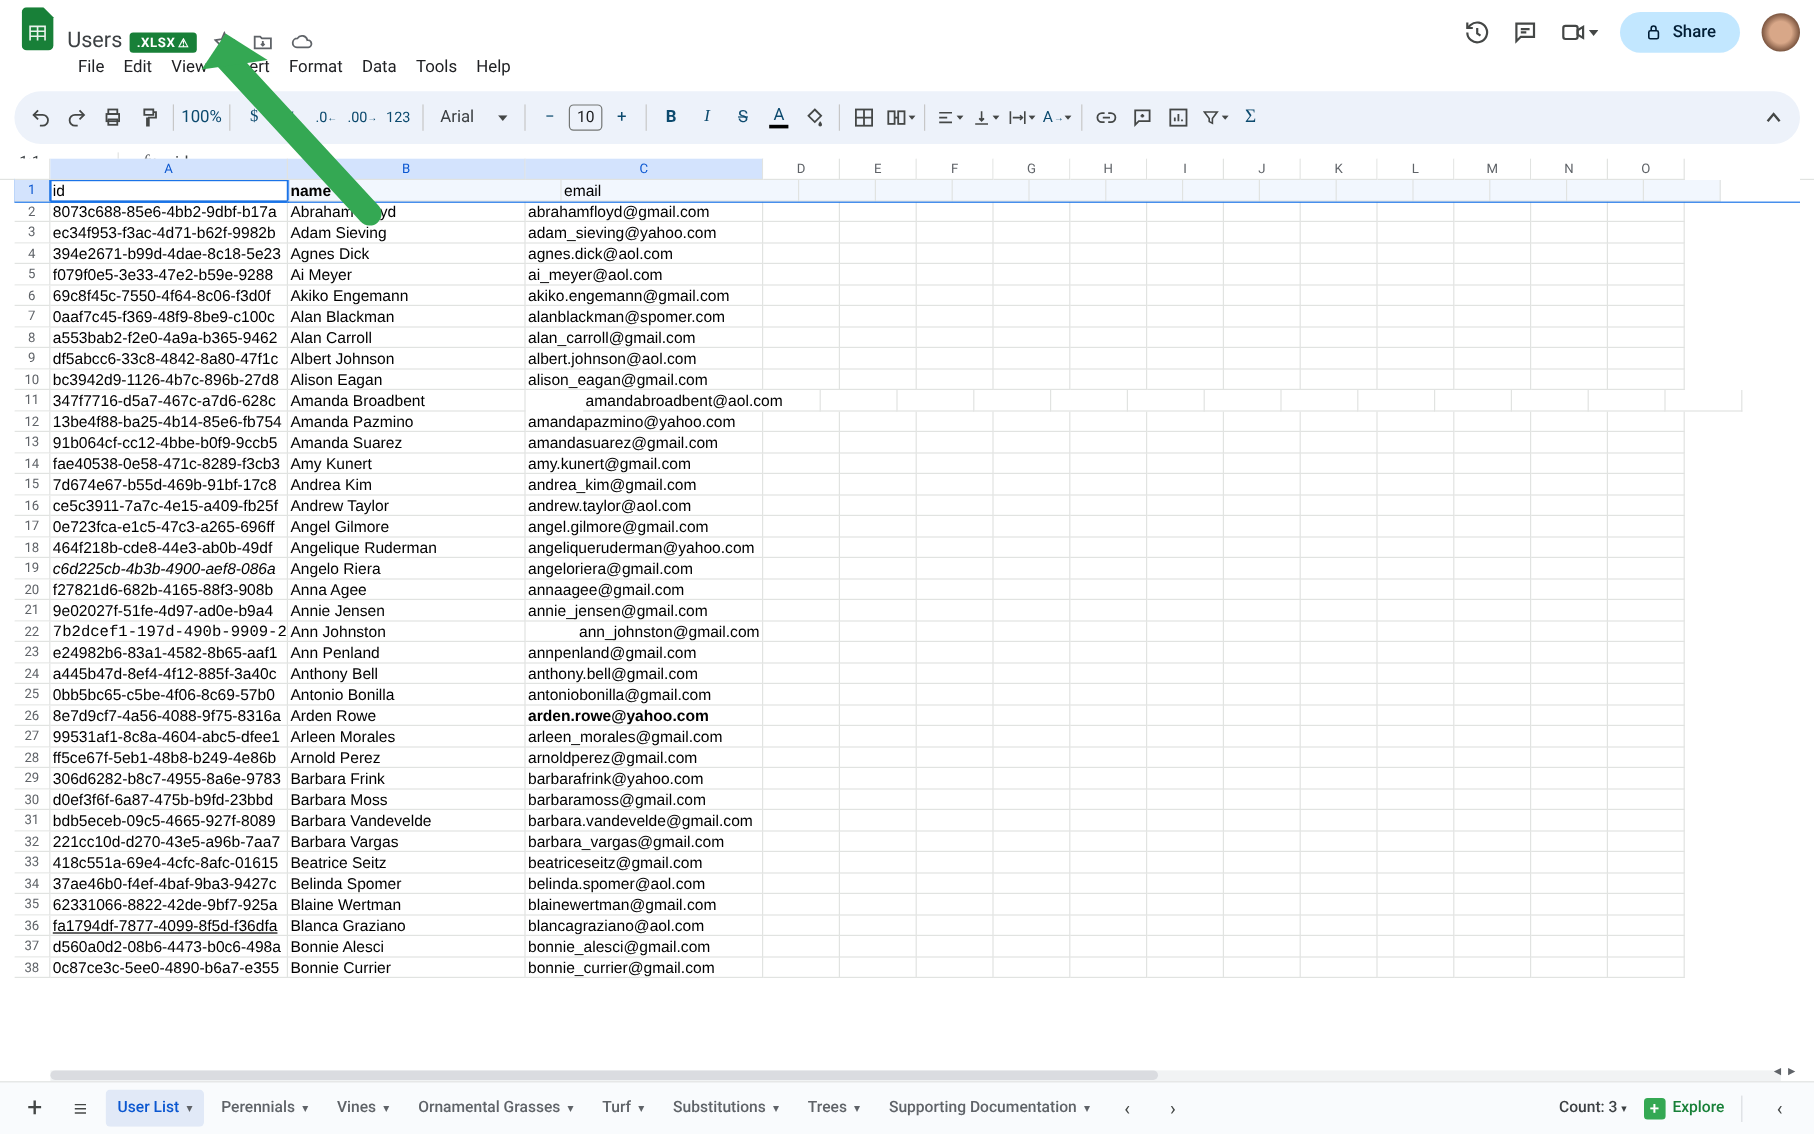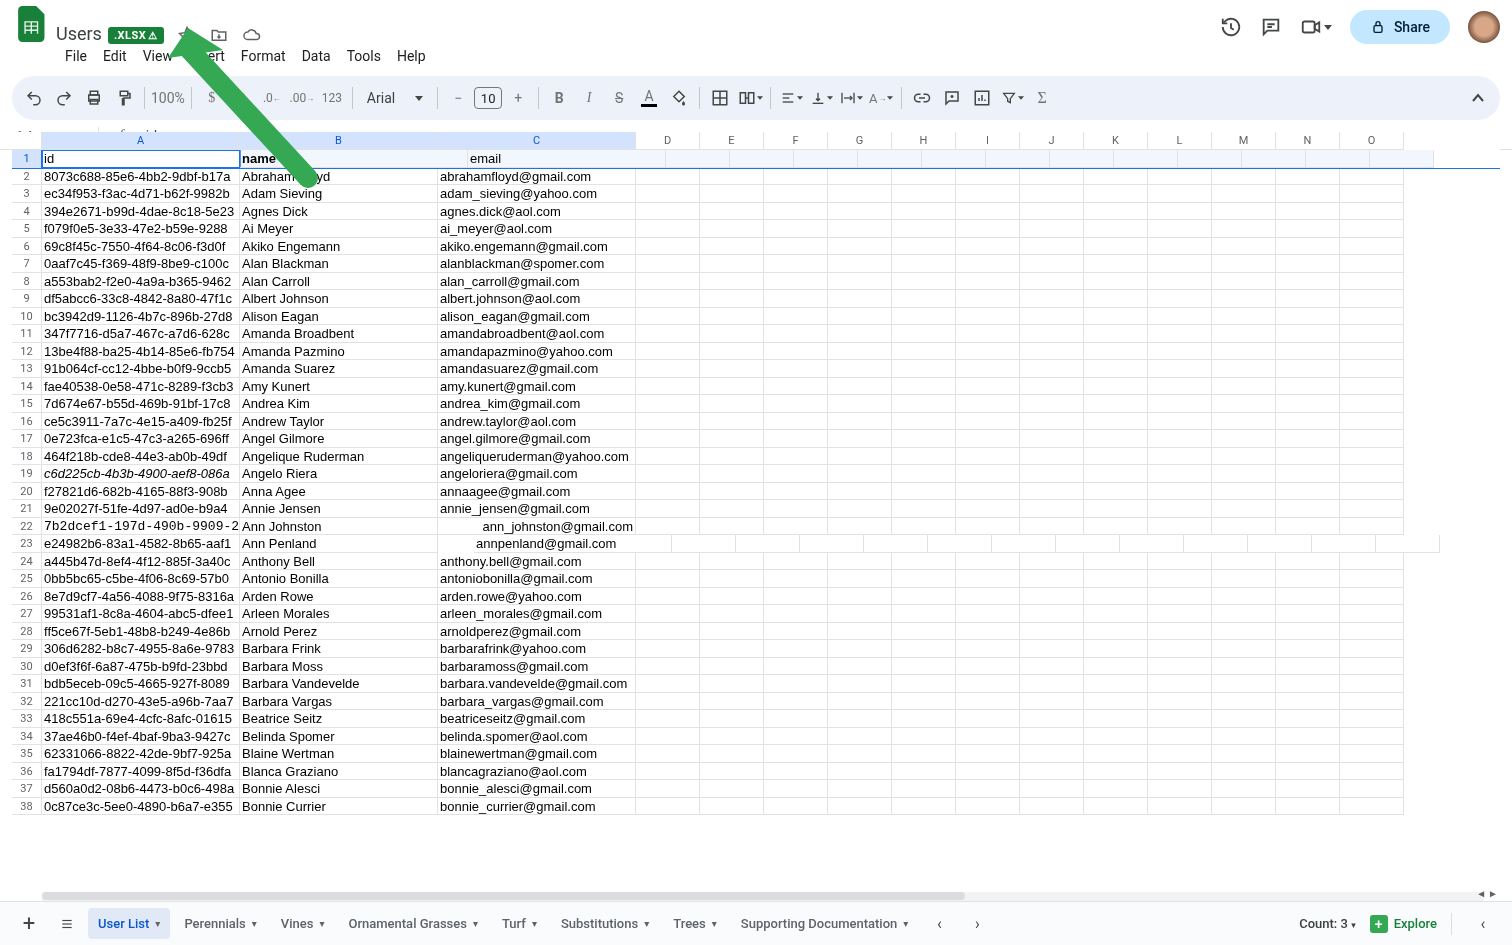--- a/index.html
+++ b/index.html
@@ -18,21 +18,21 @@
 .hr-icon { color:#444746; display:inline-flex; cursor:pointer; }
 .share-btn { display:flex; align-items:center; gap:8px; background:#c2e7ff; padding:9px 20px; border-radius:40px; font-weight:500; font-size:14px; color:#001d35; cursor:pointer; }
 .avatar { width:32px; height:32px; border-radius:50%; background:radial-gradient(#d8a788 40%,#5c3a28 80%); }
 
 
 .menubar { display:flex; gap:2px; padding:0 10px 2px 58px; font-size:14px; color:#202124; }
 .menubar span { padding:4px 7px; cursor:pointer; border-radius:4px; }
 
 
 .toolbar { margin:6px 12px 0 12px; background:#edf2fa; border-radius:24px; padding:4px 8px; display:flex; align-items:center; gap:2px; height:44px; position:relative; }
-.tbtn { min-width:28px; height:30px; display:inline-flex; align-items:center; justify-content:center; color:#737373; cursor:pointer; border-radius:4px; font-size:14px; }
+.tbtn { min-width:28px; height:30px; display:inline-flex; align-items:center; justify-content:center; color:#0c4a6e; cursor:pointer; border-radius:4px; font-size:14px; }
 .tsep { width:1px; height:22px; background:#c7c7c7; margin:0 4px; }
 .font-select { display:flex; align-items:center; gap:20px; padding:0 8px; height:28px; cursor:pointer; }
 .size-input { width:28px; height:22px; border:1px solid #747775; border-radius:4px; text-align:center; font-size:13px; color:#202124; background:#edf2fa; }
 .text-color-ind { display:flex; flex-direction:column; align-items:center; line-height:1; }
 .color-bar { width:16px; height:3px; background:#000; margin-top:1px; }
 .toolbar-collapse { margin-left:auto; }
 
 
 .namebar { display:flex; align-items:center; padding:6px 12px 4px 12px; gap:8px; border-bottom:1px solid #e1e3e1; }
 .namebox { display:flex; align-items:center; width:78px; justify-content:space-between; padding:2px 4px; font-size:13px; color:#3c4043; }
@@ -515,21 +515,21 @@
         <div class="cell" style="width: 64px;"></div>
         <div class="cell" style="width: 64px;"></div>
         <div class="cell" style="width: 64px;"></div>
         <div class="cell" style="width: 64px;"></div>
         <div class="cell" style="width: 64px;"></div>
       </div>
       <div class="row">
         <div class="row-head">11</div>
         <div class="cell" style="width: 198px;">347f7716-d5a7-467c-a7d6-628c</div>
         <div class="cell" style="width: 198px;">Amanda Broadbent</div>
-        <div class="cell" style="width: 198px;">amandabroadbent@aol.com</div>
+        <div class="cell" style="width: 198px; margin-left: 48px;">amandabroadbent@aol.com</div>
         <div class="cell" style="width: 64px;"></div>
         <div class="cell" style="width: 64px;"></div>
         <div class="cell" style="width: 64px;"></div>
         <div class="cell" style="width: 64px;"></div>
         <div class="cell" style="width: 64px;"></div>
         <div class="cell" style="width: 64px;"></div>
         <div class="cell" style="width: 64px;"></div>
         <div class="cell" style="width: 64px;"></div>
         <div class="cell" style="width: 64px;"></div>
         <div class="cell" style="width: 64px;"></div>
@@ -731,21 +731,21 @@
         <div class="cell" style="width: 64px;"></div>
         <div class="cell" style="width: 64px;"></div>
         <div class="cell" style="width: 64px;"></div>
         <div class="cell" style="width: 64px;"></div>
         <div class="cell" style="width: 64px;"></div>
       </div>
       <div class="row">
         <div class="row-head">23</div>
         <div class="cell" style="width: 198px;">e24982b6-83a1-4582-8b65-aaf1</div>
         <div class="cell" style="width: 198px;">Ann Penland</div>
-        <div class="cell" style="width: 198px; margin-left: 36px;">annpenland@gmail.com</div>
+        <div class="cell" style="width: 198px;">annpenland@gmail.com</div>
         <div class="cell" style="width: 64px;"></div>
         <div class="cell" style="width: 64px;"></div>
         <div class="cell" style="width: 64px;"></div>
         <div class="cell" style="width: 64px;"></div>
         <div class="cell" style="width: 64px;"></div>
         <div class="cell" style="width: 64px;"></div>
         <div class="cell" style="width: 64px;"></div>
         <div class="cell" style="width: 64px;"></div>
         <div class="cell" style="width: 64px;"></div>
         <div class="cell" style="width: 64px;"></div>
@@ -785,21 +785,21 @@
         <div class="cell" style="width: 64px;"></div>
         <div class="cell" style="width: 64px;"></div>
         <div class="cell" style="width: 64px;"></div>
         <div class="cell" style="width: 64px;"></div>
         <div class="cell" style="width: 64px;"></div>
       </div>
       <div class="row">
         <div class="row-head">26</div>
         <div class="cell" style="width: 198px;">8e7d9cf7-4a56-4088-9f75-8316a</div>
         <div class="cell" style="width: 198px;">Arden Rowe</div>
-        <div class="cell" style="width: 198px;">arden.rowe@yahoo.com</div>
+        <div class="cell" style="width: 198px; font-weight: bold;">arden.rowe@yahoo.com</div>
         <div class="cell" style="width: 64px;"></div>
         <div class="cell" style="width: 64px;"></div>
         <div class="cell" style="width: 64px;"></div>
         <div class="cell" style="width: 64px;"></div>
         <div class="cell" style="width: 64px;"></div>
         <div class="cell" style="width: 64px;"></div>
         <div class="cell" style="width: 64px;"></div>
         <div class="cell" style="width: 64px;"></div>
         <div class="cell" style="width: 64px;"></div>
         <div class="cell" style="width: 64px;"></div>
@@ -963,21 +963,21 @@
         <div class="cell" style="width: 64px;"></div>
         <div class="cell" style="width: 64px;"></div>
         <div class="cell" style="width: 64px;"></div>
         <div class="cell" style="width: 64px;"></div>
         <div class="cell" style="width: 64px;"></div>
         <div class="cell" style="width: 64px;"></div>
         <div class="cell" style="width: 64px;"></div>
       </div>
       <div class="row">
         <div class="row-head">36</div>
-        <div class="cell" style="width: 198px;">fa1794df-7877-4099-8f5d-f36dfa</div>
+        <div class="cell" style="width: 198px; text-decoration: underline;">fa1794df-7877-4099-8f5d-f36dfa</div>
         <div class="cell" style="width: 198px;">Blanca Graziano</div>
         <div class="cell" style="width: 198px;">blancagraziano@aol.com</div>
         <div class="cell" style="width: 64px;"></div>
         <div class="cell" style="width: 64px;"></div>
         <div class="cell" style="width: 64px;"></div>
         <div class="cell" style="width: 64px;"></div>
         <div class="cell" style="width: 64px;"></div>
         <div class="cell" style="width: 64px;"></div>
         <div class="cell" style="width: 64px;"></div>
         <div class="cell" style="width: 64px;"></div>

